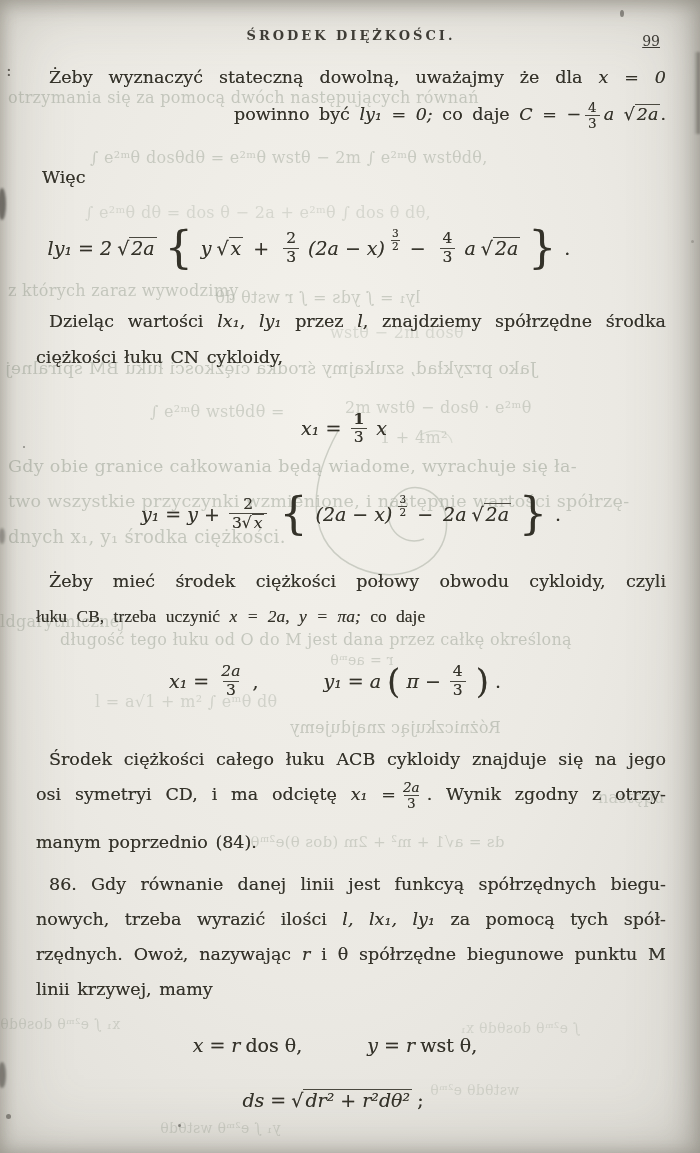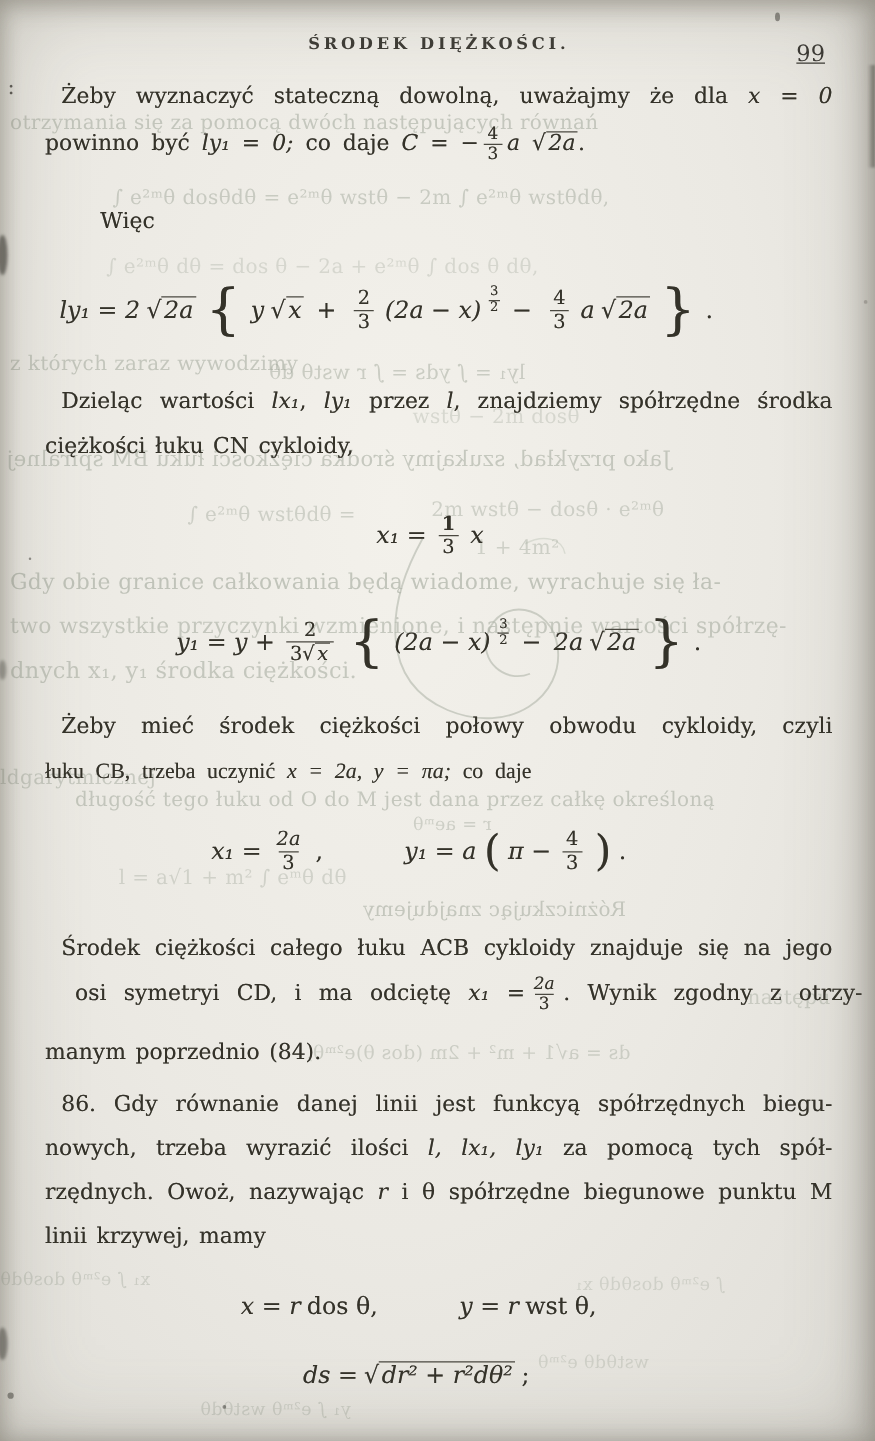--- a/index.html
+++ b/index.html
@@ -8,33 +8,33 @@
     background:radial-gradient(ellipse at 45% 35%, #f3f1eb 0%, #ebe9e3 55%, #dfddd7 100%);
     font-family:"DejaVu Serif","Liberation Serif",serif;
     color:#34322d;
   }
   .vignette{position:absolute;inset:0;pointer-events:none;
     box-shadow:inset 0 0 70px rgba(110,105,92,.30), inset -10px 0 25px rgba(80,78,70,.26),
                inset 4px 0 14px rgba(120,115,100,.20), inset 0 6px 16px rgba(120,115,100,.20);}
   
   .hdr{position:absolute;left:36px;width:630px;top:28px;text-align:center;
     font-size:13px;letter-spacing:3px;color:#3d3b35;font-weight:bold;}
-  .pno{position:absolute;right:40px;top:33px;font-size:18px;color:#3a3833;text-decoration:underline;}
+  .pno{position:absolute;right:40px;top:33px;font-size:14px;color:#3a3833;text-decoration:underline;}
   
   .l{position:absolute;left:36px;width:630px;font-size:17.5px;line-height:1.3;
     color:#343229;text-shadow:0 0 .4px rgba(40,38,34,.55);word-spacing:2px;}
   .j{text-align:justify;text-align-last:justify;}
   .ind{text-indent:13px;}
   .mi{font-style:italic;}
   .wsp{word-spacing:5px;}
-  .y-p1l1{top:66px;}  .y-p1l2{top:100px;}
-  .y-wiec{top:166px;left:42px;width:120px;text-align:center;}
+  .y-p1l1{top:66px;}  .y-p1l2{top:100px;text-align:right;}
+  .y-wiec{top:166px;left:42px;width:120px;}
   .y-p2l1{top:310px;} .y-p2l2{top:346px;}
   .y-p3l1{top:570px;} .y-p3l2{top:605px;font-family:Liberation Serif, serif;}
-  .y-p4l1{top:748px;} .y-p4l2{top:780px;margin-left:24px;} .y-p4l3{top:831px;}
+  .y-p4l1{top:748px;} .y-p4l2{top:780px;} .y-p4l3{top:831px;}
   .y-p5l1{top:873px;} .y-p5l2{top:908px;} .y-p5l3{top:943px;} .y-p5l4{top:978px;}
   
   .eq{position:absolute;left:36px;width:630px;display:flex;justify-content:center;
     align-items:center;font-size:19px;color:#343229;column-gap:5px;
     text-shadow:0 0 .4px rgba(40,38,34,.5);}
   .y-eqly1{top:218px;height:60px;transform:translateX(-42px);}
   .y-eqx1{top:406px;height:44px;transform:translateX(-7px);}
   .y-eqy1{top:486px;height:56px;}
   .y-eqpair{top:652px;height:58px;transform:translateX(-16px);}
   .y-eqpolar{top:1030px;height:30px;transform:translateX(-16px);}

